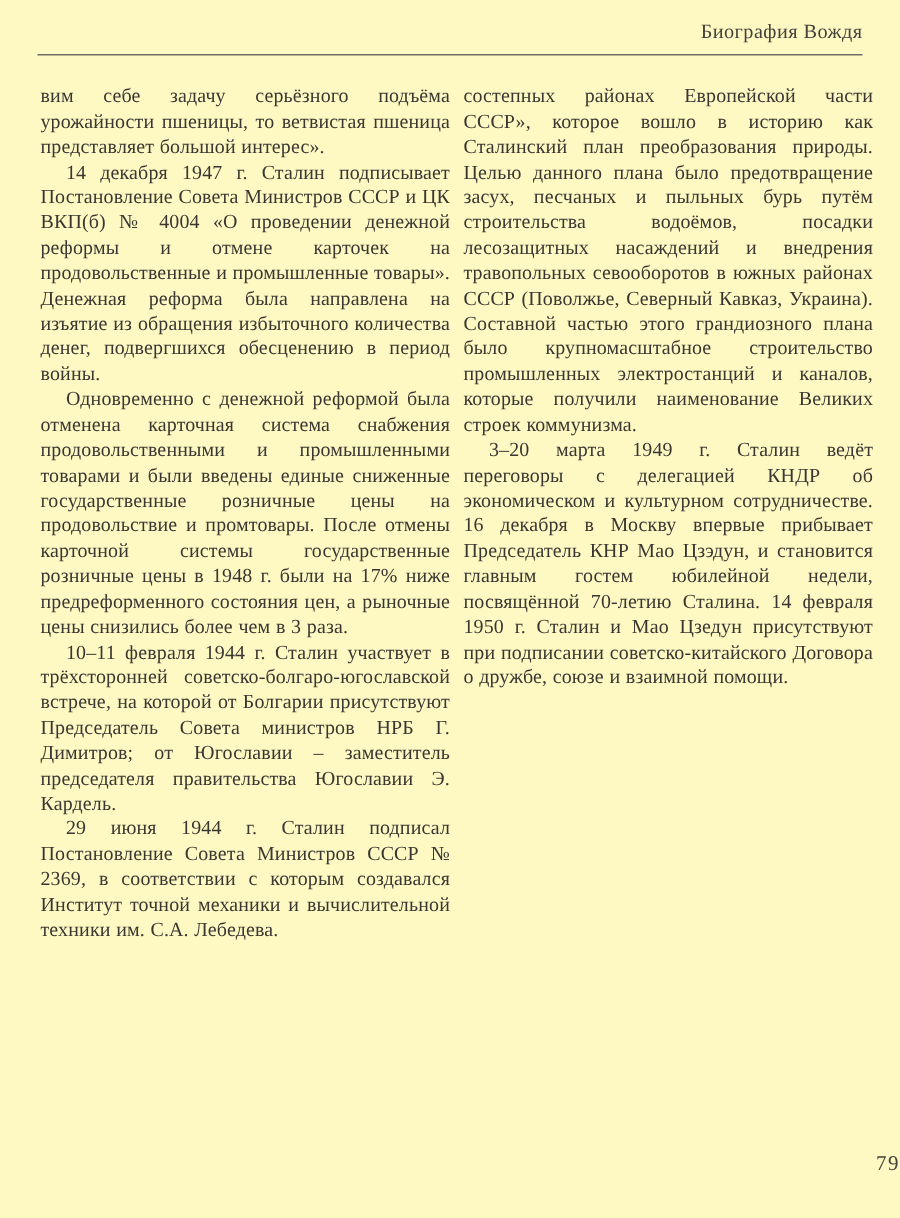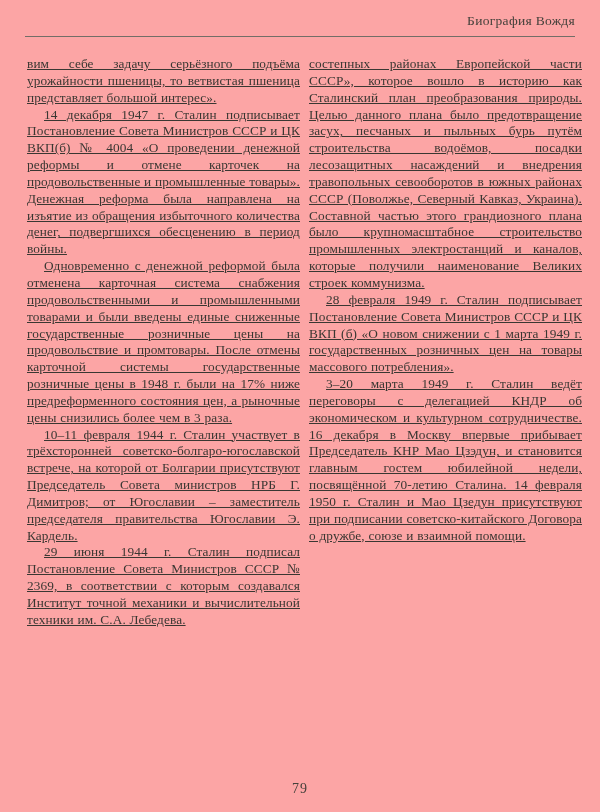--- a/index.html
+++ b/index.html
@@ -4,21 +4,21 @@
 <style>
   html, body {
     margin: 0;
     padding: 0;
     background: #fbfaf7;
   }
   .page {
     position: relative;
     width: 600px;
     height: 812px;
-    background: #fca5a5;
+    background: #fef9c3;
     box-sizing: border-box;
     font-family: "Liberation Serif", "DejaVu Serif", serif;
     color: #3a3732;
     overflow: hidden;
   }
   .running-head {
     position: absolute;
     top: 13px;
     left: 25px;
     right: 25px;
@@ -35,43 +35,42 @@
     height: 1px;
     background: #726e67;
   }
   .columns {
     position: absolute;
     top: 56px;
     left: 27px;
     width: 556px;
     display: flex;
     gap: 9px;
-    text-decoration: underline;
   }
   .col {
     width: 273px;
     flex: 0 0 273px;
   }
   p.para {
     margin: 0;
     text-align: justify;
     font-size: 13.3px;
     line-height: 16.85px;
     letter-spacing: 0.1px;
     hyphens: auto;
     -webkit-hyphens: auto;
     word-spacing: 0.3px;
   }
   p.para.indent { text-indent: 17px; }
   .page-number {
     position: absolute;
-    bottom: 15px;
+    bottom: 27px;
     left: 0;
     width: 100%;
-    text-align: center;
+    text-align: right;
     font-size: 14px;
     color: #45413b;
     letter-spacing: 1px;
   }
 </style>
 </head>
 <body>
 
 <div class="page">
   <div class="running-head">Биография Вождя</div>
@@ -79,18 +78,17 @@
   <div class="columns">
     <div class="col" id="col-left">
         <p class="para">вим себе задачу серьёзного подъёма урожайности пшеницы, то ветвистая пшеница представляет большой интерес».</p>
         <p class="para indent">14 декабря 1947 г. Сталин подписывает Постановление Совета Министров СССР и ЦК ВКП(б) № 4004 «О проведении денежной реформы и отмене карточек на продовольственные и промышленные товары». Денежная реформа была направлена на изъятие из обращения избыточного количества денег, подвергшихся обесценению в период войны.</p>
         <p class="para indent">Одновременно с денежной реформой была отменена карточная система снабжения продовольственными и промышленными товарами и были введены единые сниженные государственные розничные цены на продовольствие и промтовары. После отмены карточной системы государственные розничные цены в 1948 г. были на 17% ниже предреформенного состояния цен, а рыночные цены снизились более чем в 3 раза.</p>
         <p class="para indent">10–11 февраля 1944 г. Сталин участвует в трёхсторонней советско-болгаро-югославской встрече, на которой от Болгарии присутствуют Председатель Совета министров НРБ Г. Димитров; от Югославии – заместитель председателя правительства Югославии Э. Кардель.</p>
         <p class="para indent">29 июня 1944 г. Сталин подписал Постановление Совета Министров СССР № 2369, в соответствии с которым создавался Институт точной механики и вычислительной техники им. С.А. Лебедева.</p>
       </div>
     <div class="col" id="col-right">
         <p class="para">состепных районах Европейской части СССР», которое вошло в историю как Сталинский план преобразования природы. Целью данного плана было предотвращение засух, песчаных и пыльных бурь путём строительства водоёмов, посадки лесозащитных насаждений и внедрения травопольных севооборотов в южных районах СССР (Поволжье, Северный Кавказ, Украина). Составной частью этого грандиозного плана было крупномасштабное строительство промышленных электростанций и каналов, которые получили наименование Великих строек коммунизма.</p>
-        <p class="para indent">28 февраля 1949 г. Сталин подписывает Постановление Совета Министров СССР и ЦК ВКП (б) «О новом снижении с 1 марта 1949 г. государственных розничных цен на товары массового потребления».</p>
         <p class="para indent">3–20 марта 1949 г. Сталин ведёт переговоры с делегацией КНДР об экономическом и культурном сотрудничестве. 16 декабря в Москву впервые прибывает Председатель КНР Мао Цзэдун, и становится главным гостем юбилейной недели, посвящённой 70-летию Сталина. 14 февраля 1950 г. Сталин и Мао Цзедун присутствуют при подписании советско-китайского Договора о дружбе, союзе и взаимной помощи.</p>
       </div>
   </div>
   <div class="page-number">79</div>
 </div>
 
 </body></html>

